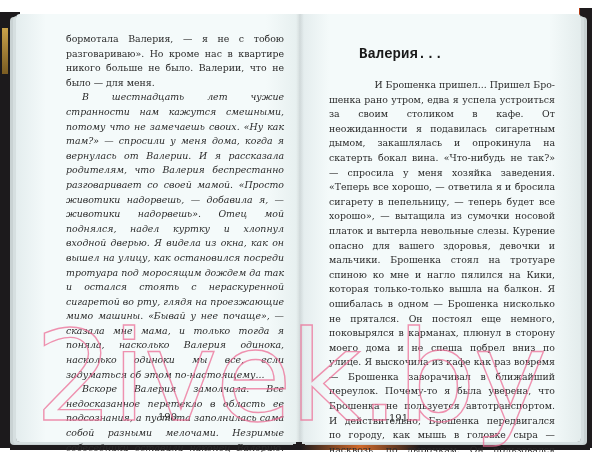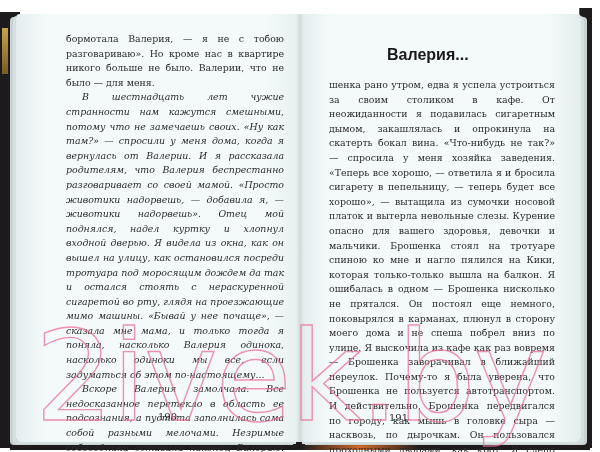--- a/index.html
+++ b/index.html
@@ -49,22 +49,22 @@
     position:absolute;
     font-size:9.4px; line-height:14.6px; color:#2b2b2b;
     text-align:justify;
   }
   .left-text { left:50px; top:18px; width:218px; }
   .right-text { left:30px; top:64px; width:226px; }
   .text-block p { margin:0; }
   .indent { text-indent:16px;font-style:italic; }
   .chapter-title {
     position:absolute; left:60px; top:32px;
-    font-family:Liberation Sans, sans-serif;
-    font-weight:bold; font-size:16px; color:#1a1a1a;margin-left:28px;
+    font-family:Liberation Mono, monospace;
+    font-weight:bold; font-size:14px; color:#1a1a1a;
   }
   .first-line-right { text-align:right; }
   .page-number {
     position:absolute; font-size:10px; color:#2b2b2b;
   }
   .pn-left { left:142px; top:397px; }
   .pn-right { left:90px; top:398px;text-align:right; }
   .watermark {
     position:absolute; left:0; top:322px; width:580px; height:110px;
     pointer-events:none;
@@ -93,20 +93,21 @@
     <p>бормотала Валерия, — я не с тобою разговариваю». Но кроме нас в квартире никого больше не было. Валерии, что не было — для меня.</p>
     <p class="indent">В шестнадцать лет чужие странности нам кажутся смешными, потому что не замечаешь своих. «Ну как там?» — спросили у меня дома, когда я вернулась от Валерии. И я рассказала родителям, что Валерия беспрестанно разговаривает со своей мамой. «Просто животики надорвешь, — добавила я, — животики надорвешь». Отец мой поднялся, надел куртку и хлопнул входной дверью. Я видела из окна, как он вышел на улицу, как остановился посреди тротуара под моросящим дождем да так и остался стоять с нераскуренной сигаретой во рту, глядя на проезжающие мимо машины. «Бывай у нее почаще», — сказала мне мама, и только тогда я поняла, насколько Валерия одинока, насколько одиноки мы все, если задуматься об этом по-настоящему...</p>
     <p class="indent">Вскоре Валерия замолчала. Все недосказанное перетекло в область ее подсознания, а пустота заполнилась сама собой разными мелочами. Незримые собеседники оставили наконец Валерию. Она перестала готовить «для матери» второй завтрак, перестала задавать ей вопросы и ждать ответа. Они обо всем договорились. «Дверца» закрылась, но время от времени Валерия продолжает до сих пор заглядывать в замочную скважину, когда сообщает, что надо бы ей позвонить маме... Как будто и в самом деле существует телефонная связь с потусторонним миром. Я подозреваю, что имеется в ее словах другой, потаенный от меня смысл — намек, усмешка, предостережение. Но это всего лишь мои ощущения и фантазии. Во всяком случае, Валерия прекрасно осознает, что никакой мамы у нее на этом свете нет...</p>
   </div>
   <div class="page-number pn-left">190</div>
 </div>
 
 <div class="page page-right">
   <div class="chapter-title">Валерия...</div>
   <div class="text-block right-text">
+    <p class="first-line-right">И Брошенка пришел... Пришел Бро-</p>
     <p>шенка рано утром, едва я успела устроиться за своим столиком в кафе. От неожиданности я подавилась сигаретным дымом, закашлялась и опрокинула на скатерть бокал вина. «Что-нибудь не так?» — спросила у меня хозяйка заведения. «Теперь все хорошо, — ответила я и бросила сигарету в пепельницу, — теперь будет все хорошо», — вытащила из сумочки носовой платок и вытерла невольные слезы. Курение опасно для вашего здоровья, девочки и мальчики. Брошенка стоял на тротуаре спиною ко мне и нагло пялился на Кики, которая только-только вышла на балкон. Я ошибалась в одном — Брошенка нисколько не прятался. Он постоял еще немного, поковырялся в карманах, плюнул в сторону моего дома и не спеша побрел вниз по улице. Я выскочила из кафе как раз вовремя — Брошенка заворачивал в ближайший переулок. Почему-то я была уверена, что Брошенка не пользуется автотранспортом. И действительно, Брошенка передвигался по городу, как мышь в головке сыра — насквозь, по дырочкам. Он пользовался проходными дворами, как крот. Я слепо следовала за ним и слава богу, что Брошенка не оборачивался. Честно говоря, я и понятия не имела, что в Праге столько закоулков. В какой-то момент Брошенка взглянул на наручные часы и заторопился. Он вытащил руки из карманов и принялся размахивать ими, как веслами, ускоряя шаг. Я семенила за ним короткими перебежками, каждый раз останавливаясь, перед тем как повернуть за угол. Нежданно мы вынырнули на Староместской площади — Брошенка бодрым шагом поспешил к ратуше, возле которой уже топтались многочисленные туристы. Забравшись в самую середину толпы,</p>
   </div>
   <div class="page-number pn-right">191</div>
 </div>
 
 <div class="spine-shadow"></div>
 
 <div class="watermark">2ivek.by</div>
 
 </body></html>

